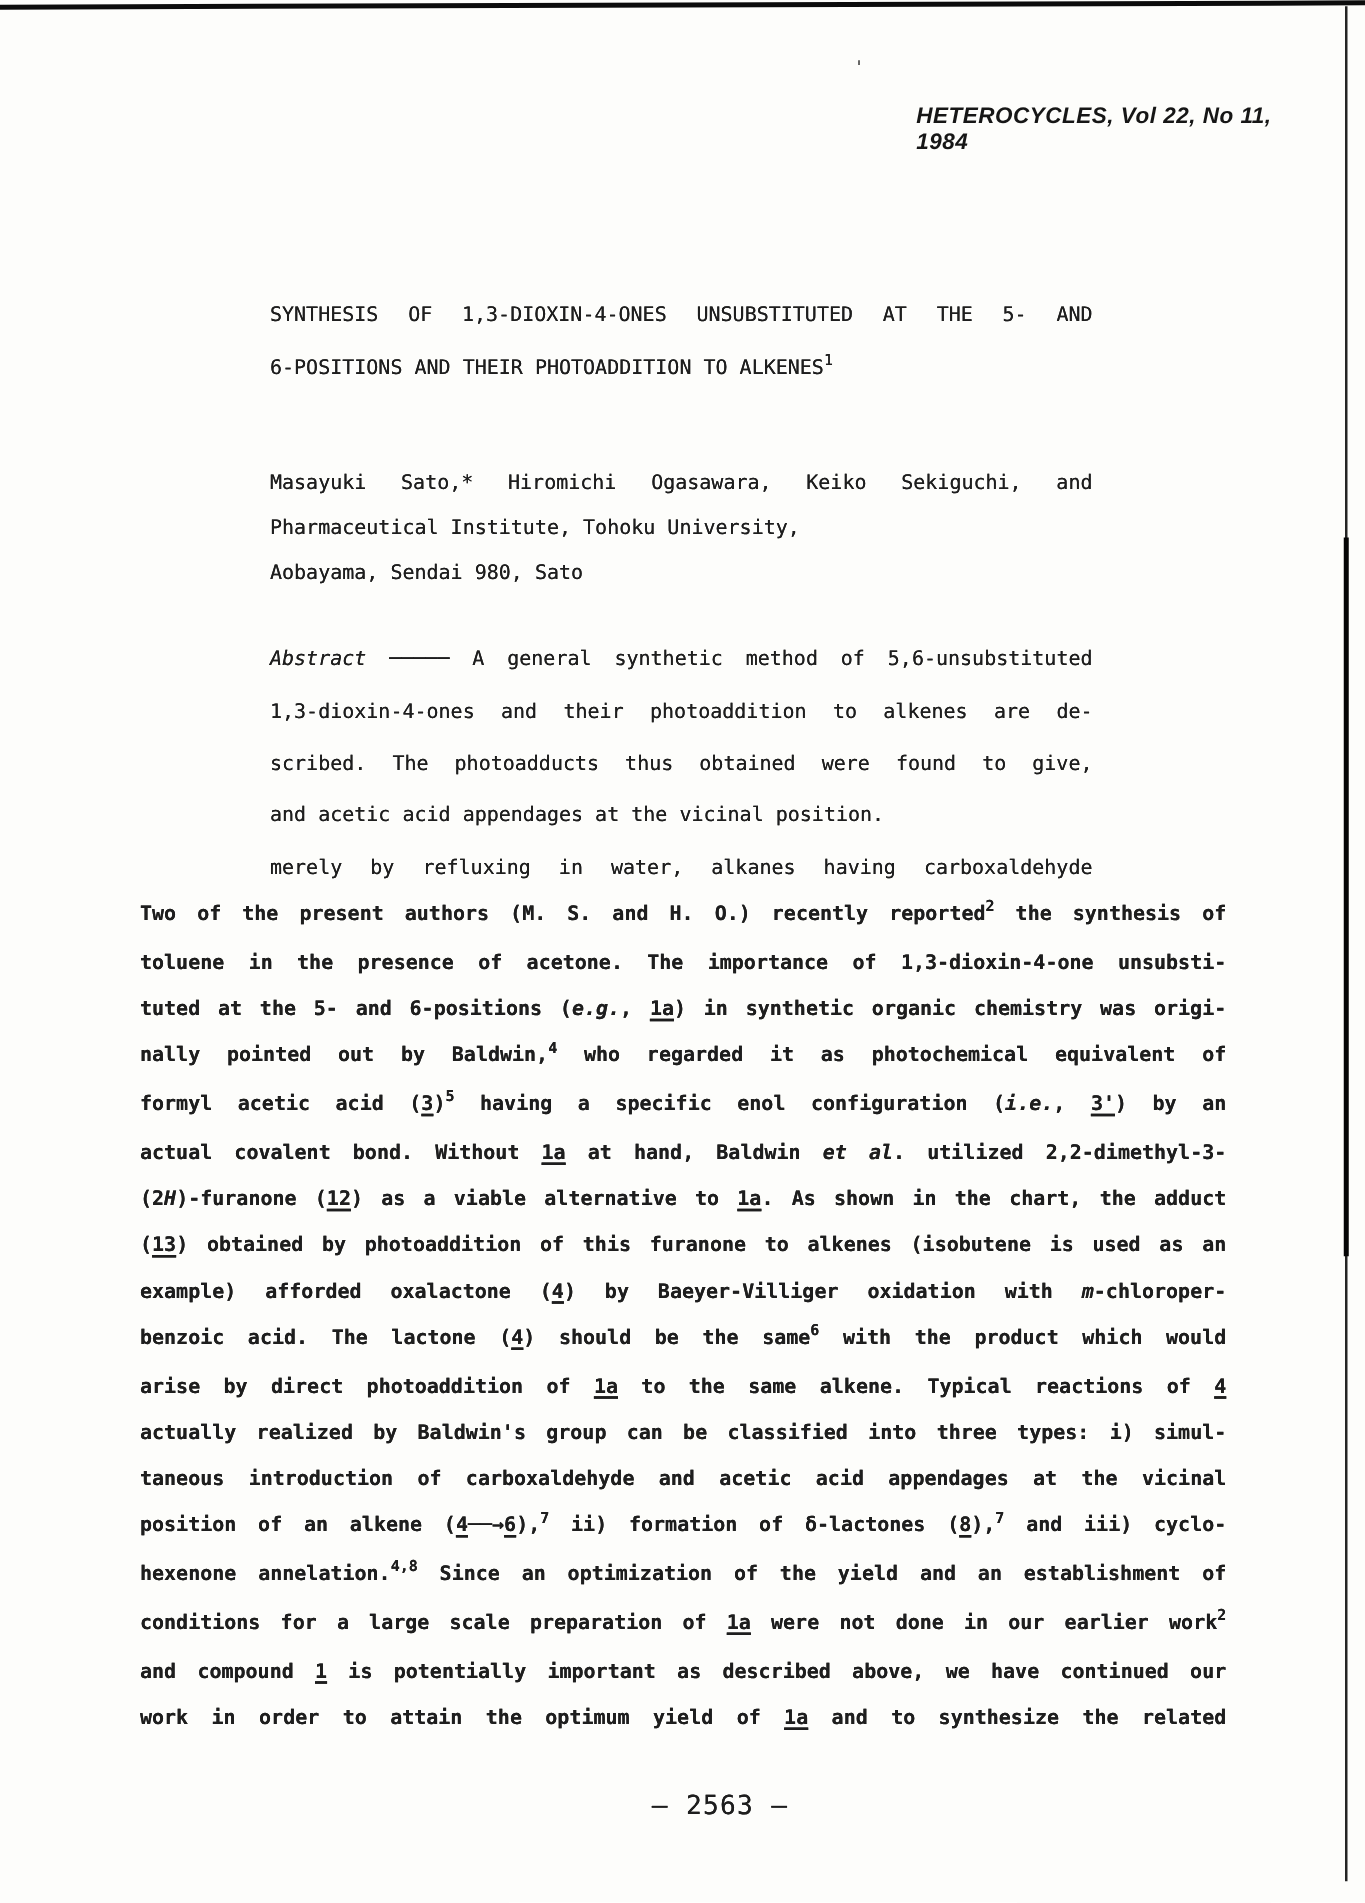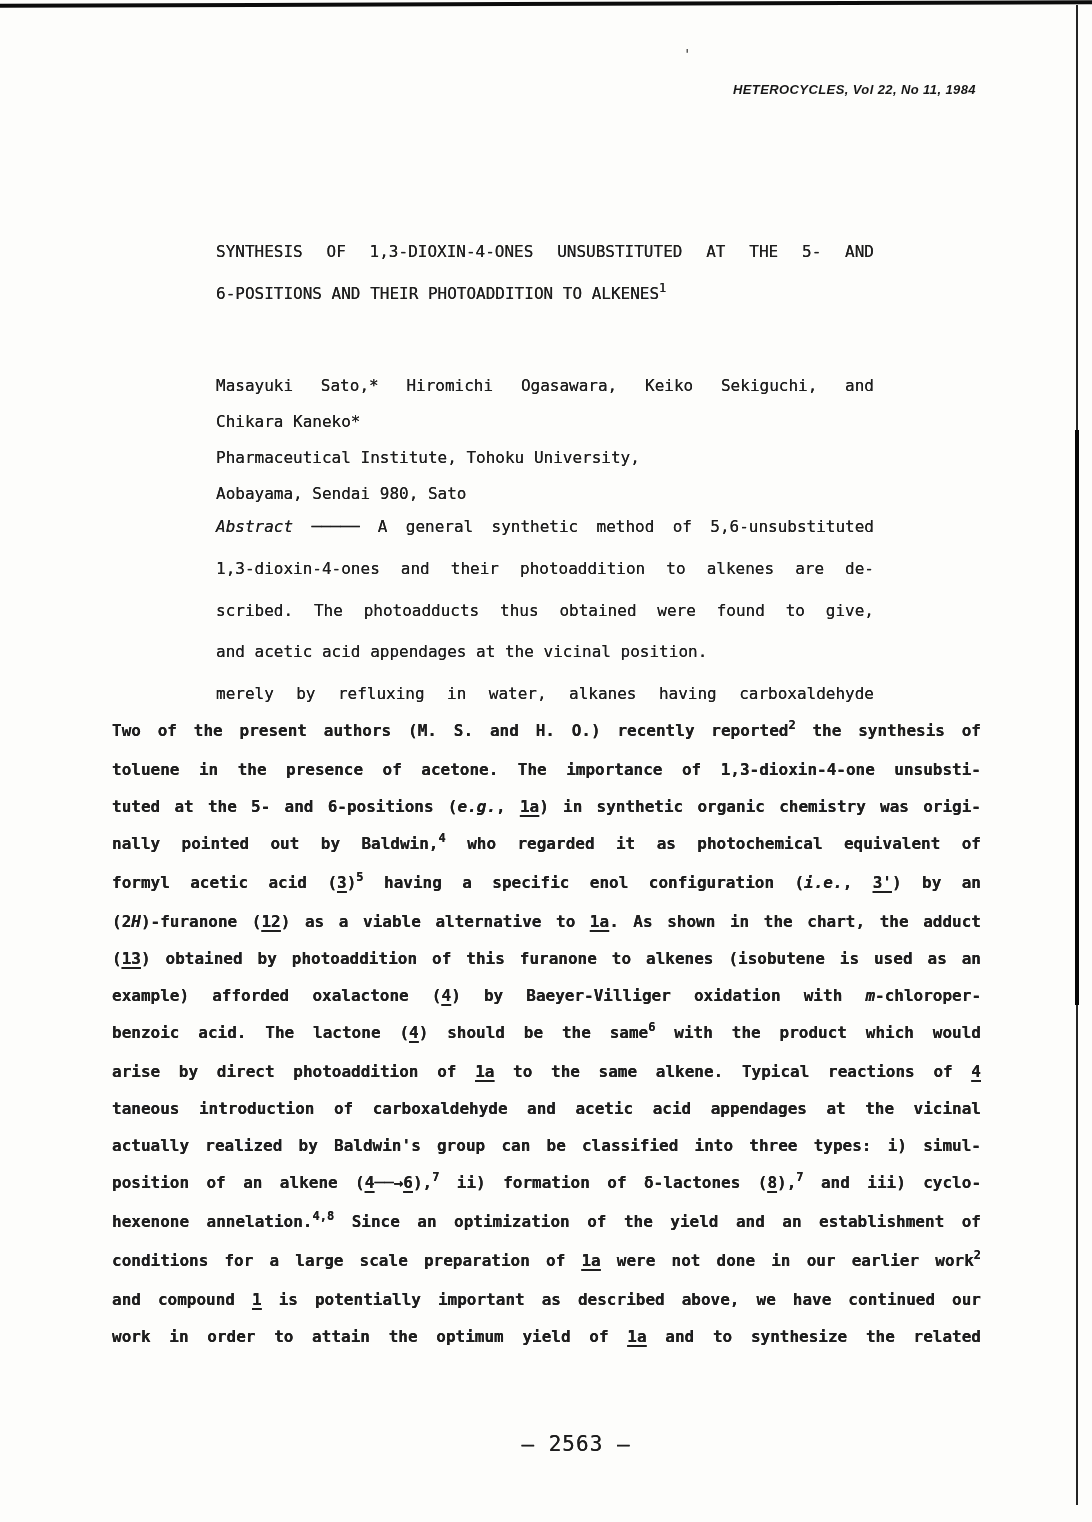--- a/index.html
+++ b/index.html
@@ -22,21 +22,21 @@
     position:absolute; left:1075px; top:430px; width:4px; height:575px;
     background:#050505;
   }
   .stray-mark {
     position:absolute; left:683px; top:46px; font-size:14px; color:#333;
   }
   
   .journal-head {
     position:absolute; left:733px; top:82px; width:300px;
     font-family:"Liberation Sans","DejaVu Sans",sans-serif;
-    font-style:italic; font-weight:bold; font-size:13px;
+    font-style:italic; font-weight:bold; font-size:18px;
     letter-spacing:0.4px; color:#161616;
   }
   
   .tblock { position:absolute; font-size:16px; }
   .tblock .tline { white-space:normal; }
   .just { text-align:justify; text-align-last:justify; }
   .left { text-align:right; text-align-last:left; }
   #title-block   { left:216px; top:231px; width:658px; line-height:42px; text-shadow:0 0 0.5px #1e1e1e; }
   #authors-block { left:216px; top:340px; width:658px; line-height:36px; text-shadow:0 0 0.4px #1e1e1e;margin-top:28px; }
   #abstract-block{ left:216px; top:506px; width:658px; line-height:41.8px; text-shadow:0 0 0.4px #1e1e1e; }
@@ -66,46 +66,46 @@
 
   <div class="journal-head">HETEROCYCLES, Vol 22, No 11, 1984</div>
 
   <div id="title-block" class="tblock">
       <div class="tline just">SYNTHESIS OF 1,3-DIOXIN-4-ONES UNSUBSTITUTED AT THE 5- AND</div>
       <div class="tline left">6-POSITIONS AND THEIR PHOTOADDITION TO ALKENES<span class="sup">1</span></div>
     </div>
 
   <div id="authors-block" class="tblock">
       <div class="tline just">Masayuki Sato,* Hiromichi Ogasawara, Keiko Sekiguchi, and</div>
-      <div class="tline left">Chikara Kaneko*</div>
       <div class="tline left">Pharmaceutical Institute, Tohoku University,</div>
       <div class="tline left">Aobayama, Sendai 980, Sato</div>
     </div>
 
   <div id="abstract-block" class="tblock">
       <div class="tline just"><span class="i">Abstract</span> ───── A general synthetic method of 5,6-unsubstituted</div>
       <div class="tline just">1,3-dioxin-4-ones and their photoaddition to alkenes are de-</div>
       <div class="tline just">scribed. The photoadducts thus obtained were found to give,</div>
       <div class="tline left">and acetic acid appendages at the vicinal position.</div>
       <div class="tline just">merely by refluxing in water, alkanes having carboxaldehyde</div>
     </div>
 
   <div id="body-block" class="tblock">
       <div class="tline just">Two of the present authors (M. S. and H. O.) recently reported<span class="sup">2</span> the synthesis of</div>
       <div class="tline just">toluene in the presence of acetone. The importance of 1,3-dioxin-4-one unsubsti-</div>
       <div class="tline just">tuted at the 5- and 6-positions (<span class="i">e.g.</span>, <span class="u">1a</span>) in synthetic organic chemistry was origi-</div>
       <div class="tline just">nally pointed out by Baldwin,<span class="sup">4</span> who regarded it as photochemical equivalent of</div>
       <div class="tline just">formyl acetic acid (<span class="u">3</span>)<span class="sup">5</span> having a specific enol configuration (<span class="i">i.e.</span>, <span class="u">3'</span>) by an</div>
+      <div class="tline just">actual covalent bond. Without <span class="u">1a</span> at hand, Baldwin <span class="i">et al</span>. utilized 2,2-dimethyl-3-</div>
       <div class="tline just">(2<span class="i">H</span>)-furanone (<span class="u">12</span>) as a viable alternative to <span class="u">1a</span>. As shown in the chart, the adduct</div>
       <div class="tline just">(<span class="u">13</span>) obtained by photoaddition of this furanone to alkenes (isobutene is used as an</div>
       <div class="tline just">example) afforded oxalactone (<span class="u">4</span>) by Baeyer-Villiger oxidation with <span class="i">m</span>-chloroper-</div>
       <div class="tline just">benzoic acid. The lactone (<span class="u">4</span>) should be the same<span class="sup">6</span> with the product which would</div>
       <div class="tline just">arise by direct photoaddition of <span class="u">1a</span> to the same alkene. Typical reactions of <span class="u">4</span></div>
+      <div class="tline just">actually realized by Baldwin's group can be classified into three types: i) simul-</div>
       <div class="tline just">taneous introduction of carboxaldehyde and acetic acid appendages at the vicinal</div>
-      <div class="tline just">actually realized by Baldwin's group can be classified into three types: i) simul-</div>
       <div class="tline just">position of an alkene (<span class="u">4</span>──→<span class="u">6</span>),<span class="sup">7</span> ii) formation of δ-lactones (<span class="u">8</span>),<span class="sup">7</span> and iii) cyclo-</div>
       <div class="tline just">hexenone annelation.<span class="sup">4,8</span> Since an optimization of the yield and an establishment of</div>
       <div class="tline just">conditions for a large scale preparation of <span class="u">1a</span> were not done in our earlier work<span class="sup">2</span></div>
       <div class="tline just">and compound <span class="u">1</span> is potentially important as described above, we have continued our</div>
       <div class="tline just">work in order to attain the optimum yield of <span class="u">1a</span> and to synthesize the related</div>
     </div>
 
   <div class="page-number">— 2563 —</div>
 
 </div>

